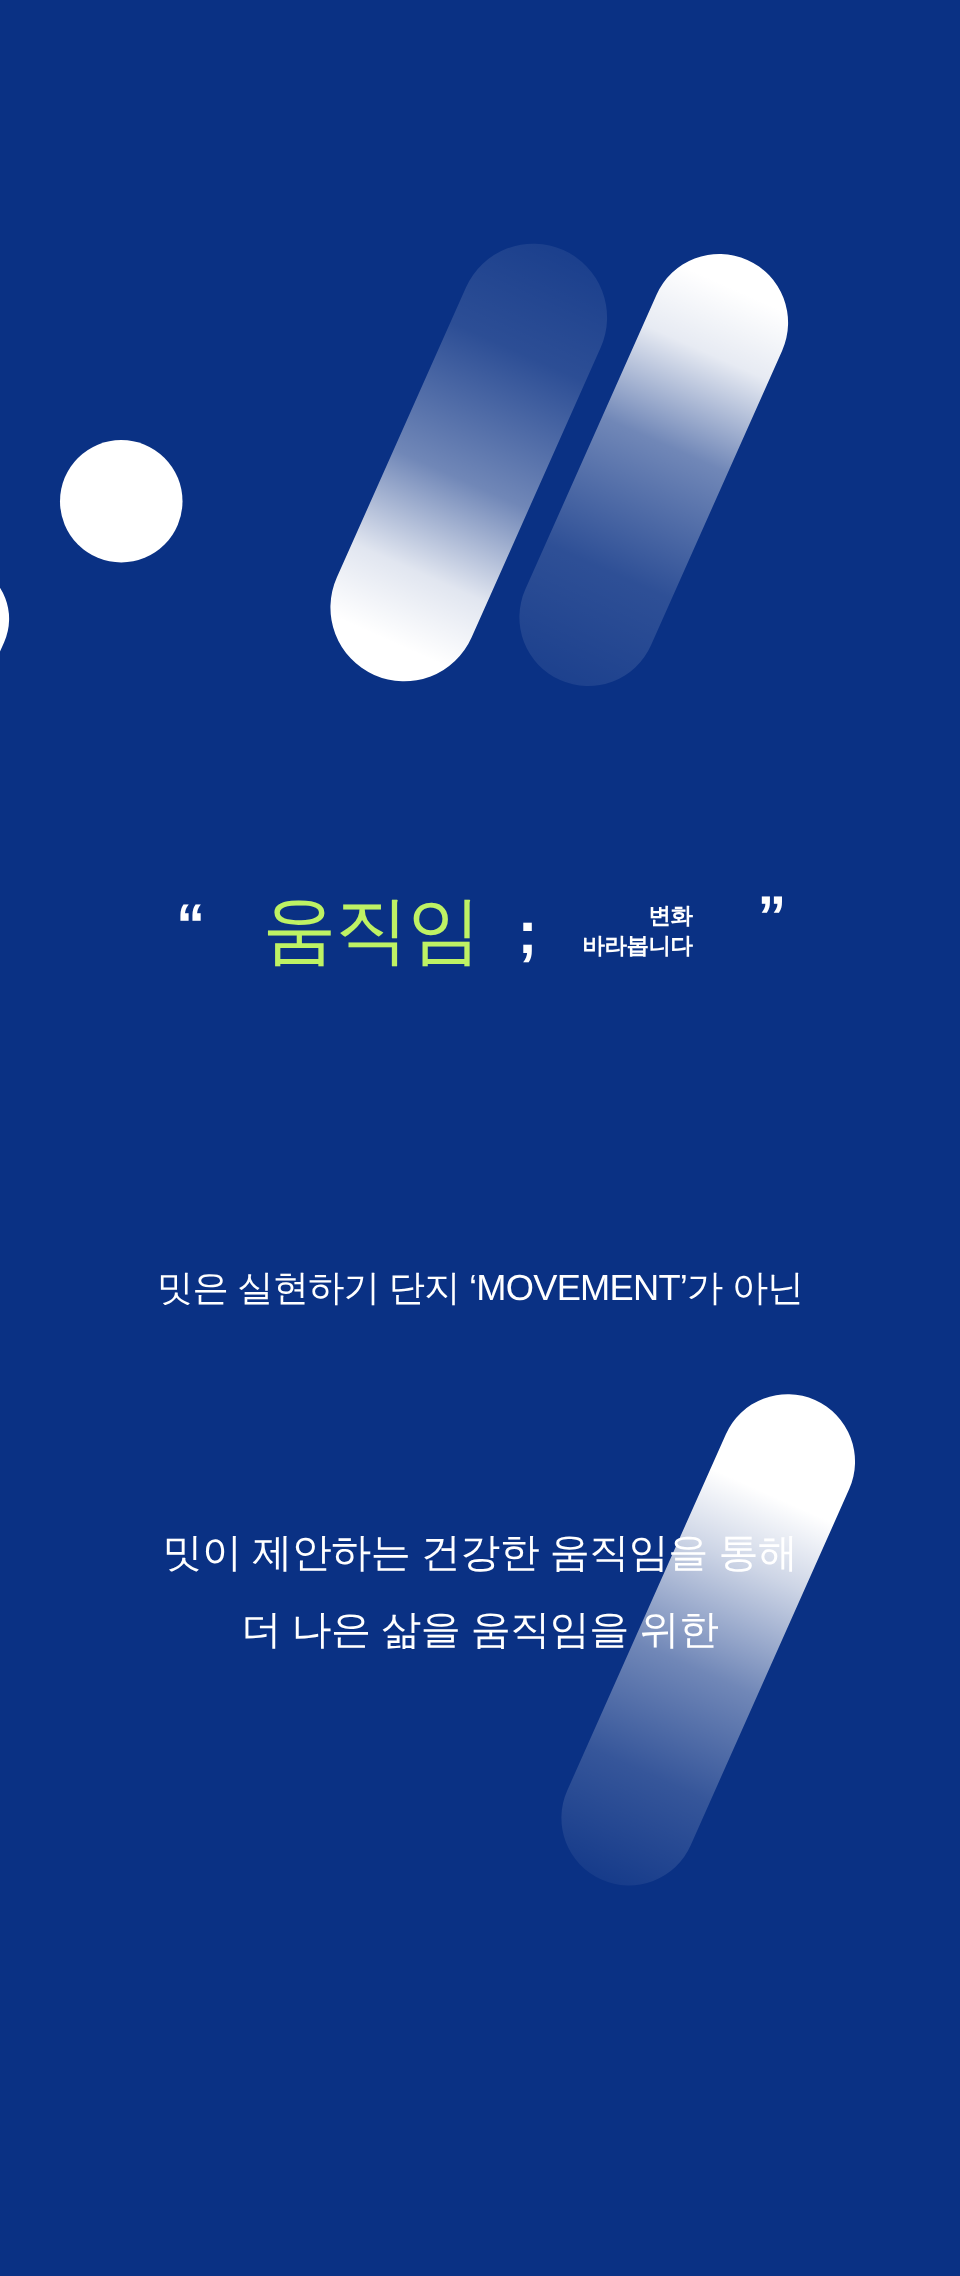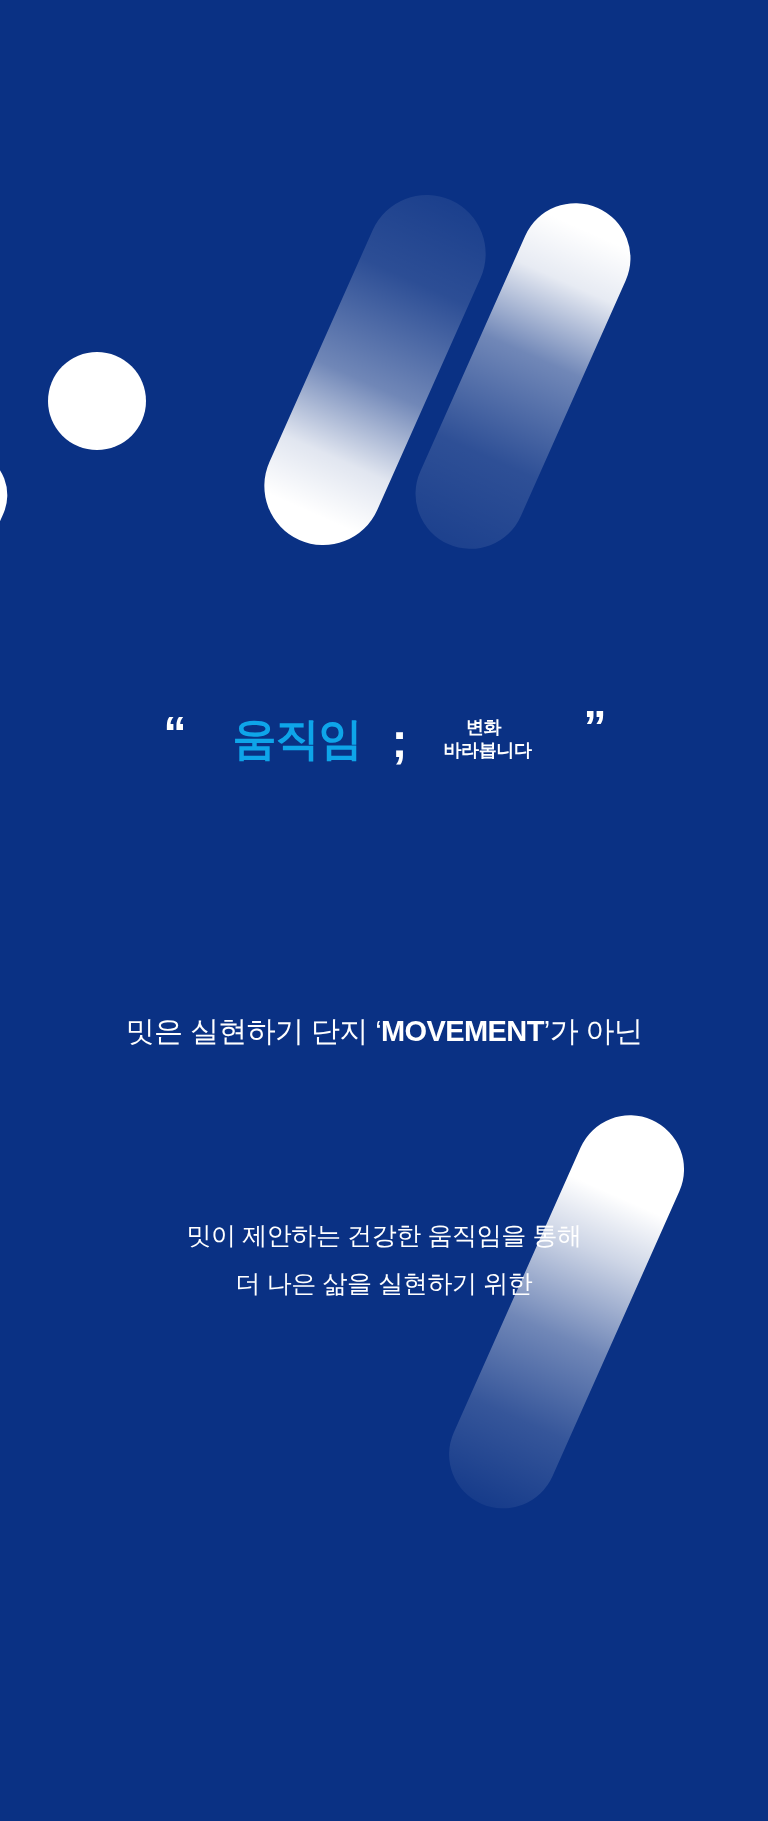--- a/index.html
+++ b/index.html
@@ -149,43 +149,43 @@
     margin-right: 48px;
     top: -6px;
   }
 
   .quote-close {
     margin-left: 52px;
     top: -12px;
   }
 
   .headline-word {
-    font-size: 44px;
-    font-weight: 700;
+    font-size: 59px;
+    font-weight: 400;
     letter-spacing: -1px;
     line-height: 1;
-    color: #0ea5e9;
+    color: #bef264;
     white-space: nowrap;
   }
 
   .headline-semicolon {
     font-size: 48px;
     font-weight: 800;
     line-height: 1;
     margin-left: 30px;
     margin-right: 28px;
     color: #ffffff;
     position: relative;
     top: 2px;
   }
 
   .headline-sub {
     display: flex;
     flex-direction: column;
-    align-items: center;
+    align-items: flex-end;
     line-height: 1.28;
     font-size: 18px;
     font-weight: 800;
     letter-spacing: -0.4px;
     color: #ffffff;
   }
 
   .headline-sub span + span {
     margin-left: 8px;
   }
@@ -203,33 +203,33 @@
     line-height: 1.62;
     letter-spacing: -0.6px;
   }
 
   .statement .line {
     display: block;
     white-space: nowrap;
   }
 
   .statement b {
-    font-weight: 700;
+    font-weight: 400;
     margin-top: 44px;
   }
 
   
   .paragraph {
     position: absolute;
     top: 1212px;
     left: 0;
     width: 768px;
     text-align: center;
     color: #ffffff;
-    font-size: 25px;
+    font-size: 32px;
     font-weight: 400;
     line-height: 1.9;
     letter-spacing: -0.4px;
   }
 
   .paragraph .line {
     display: block;
     white-space: nowrap;
   }
 </style>
@@ -262,17 +262,17 @@
 
       <span class="quote-mark quote-close">”</span>
     </div>
 
     <div class="statement">
       <span class="line"><span>밋은 실현하기 단지 ‘</span><b>MOVEMENT</b><span>’가 아닌</span></span>
     </div>
 
     <div class="paragraph">
       <span class="line">밋이 제안하는 건강한 움직임을 통해</span>
-      <span class="line">더 나은 삶을 실현하기 위한</span>
+      <span class="line">더 나은 삶을 움직임을 위한</span>
     </div>
 
   </div>
 </div>
 
 </body></html>

